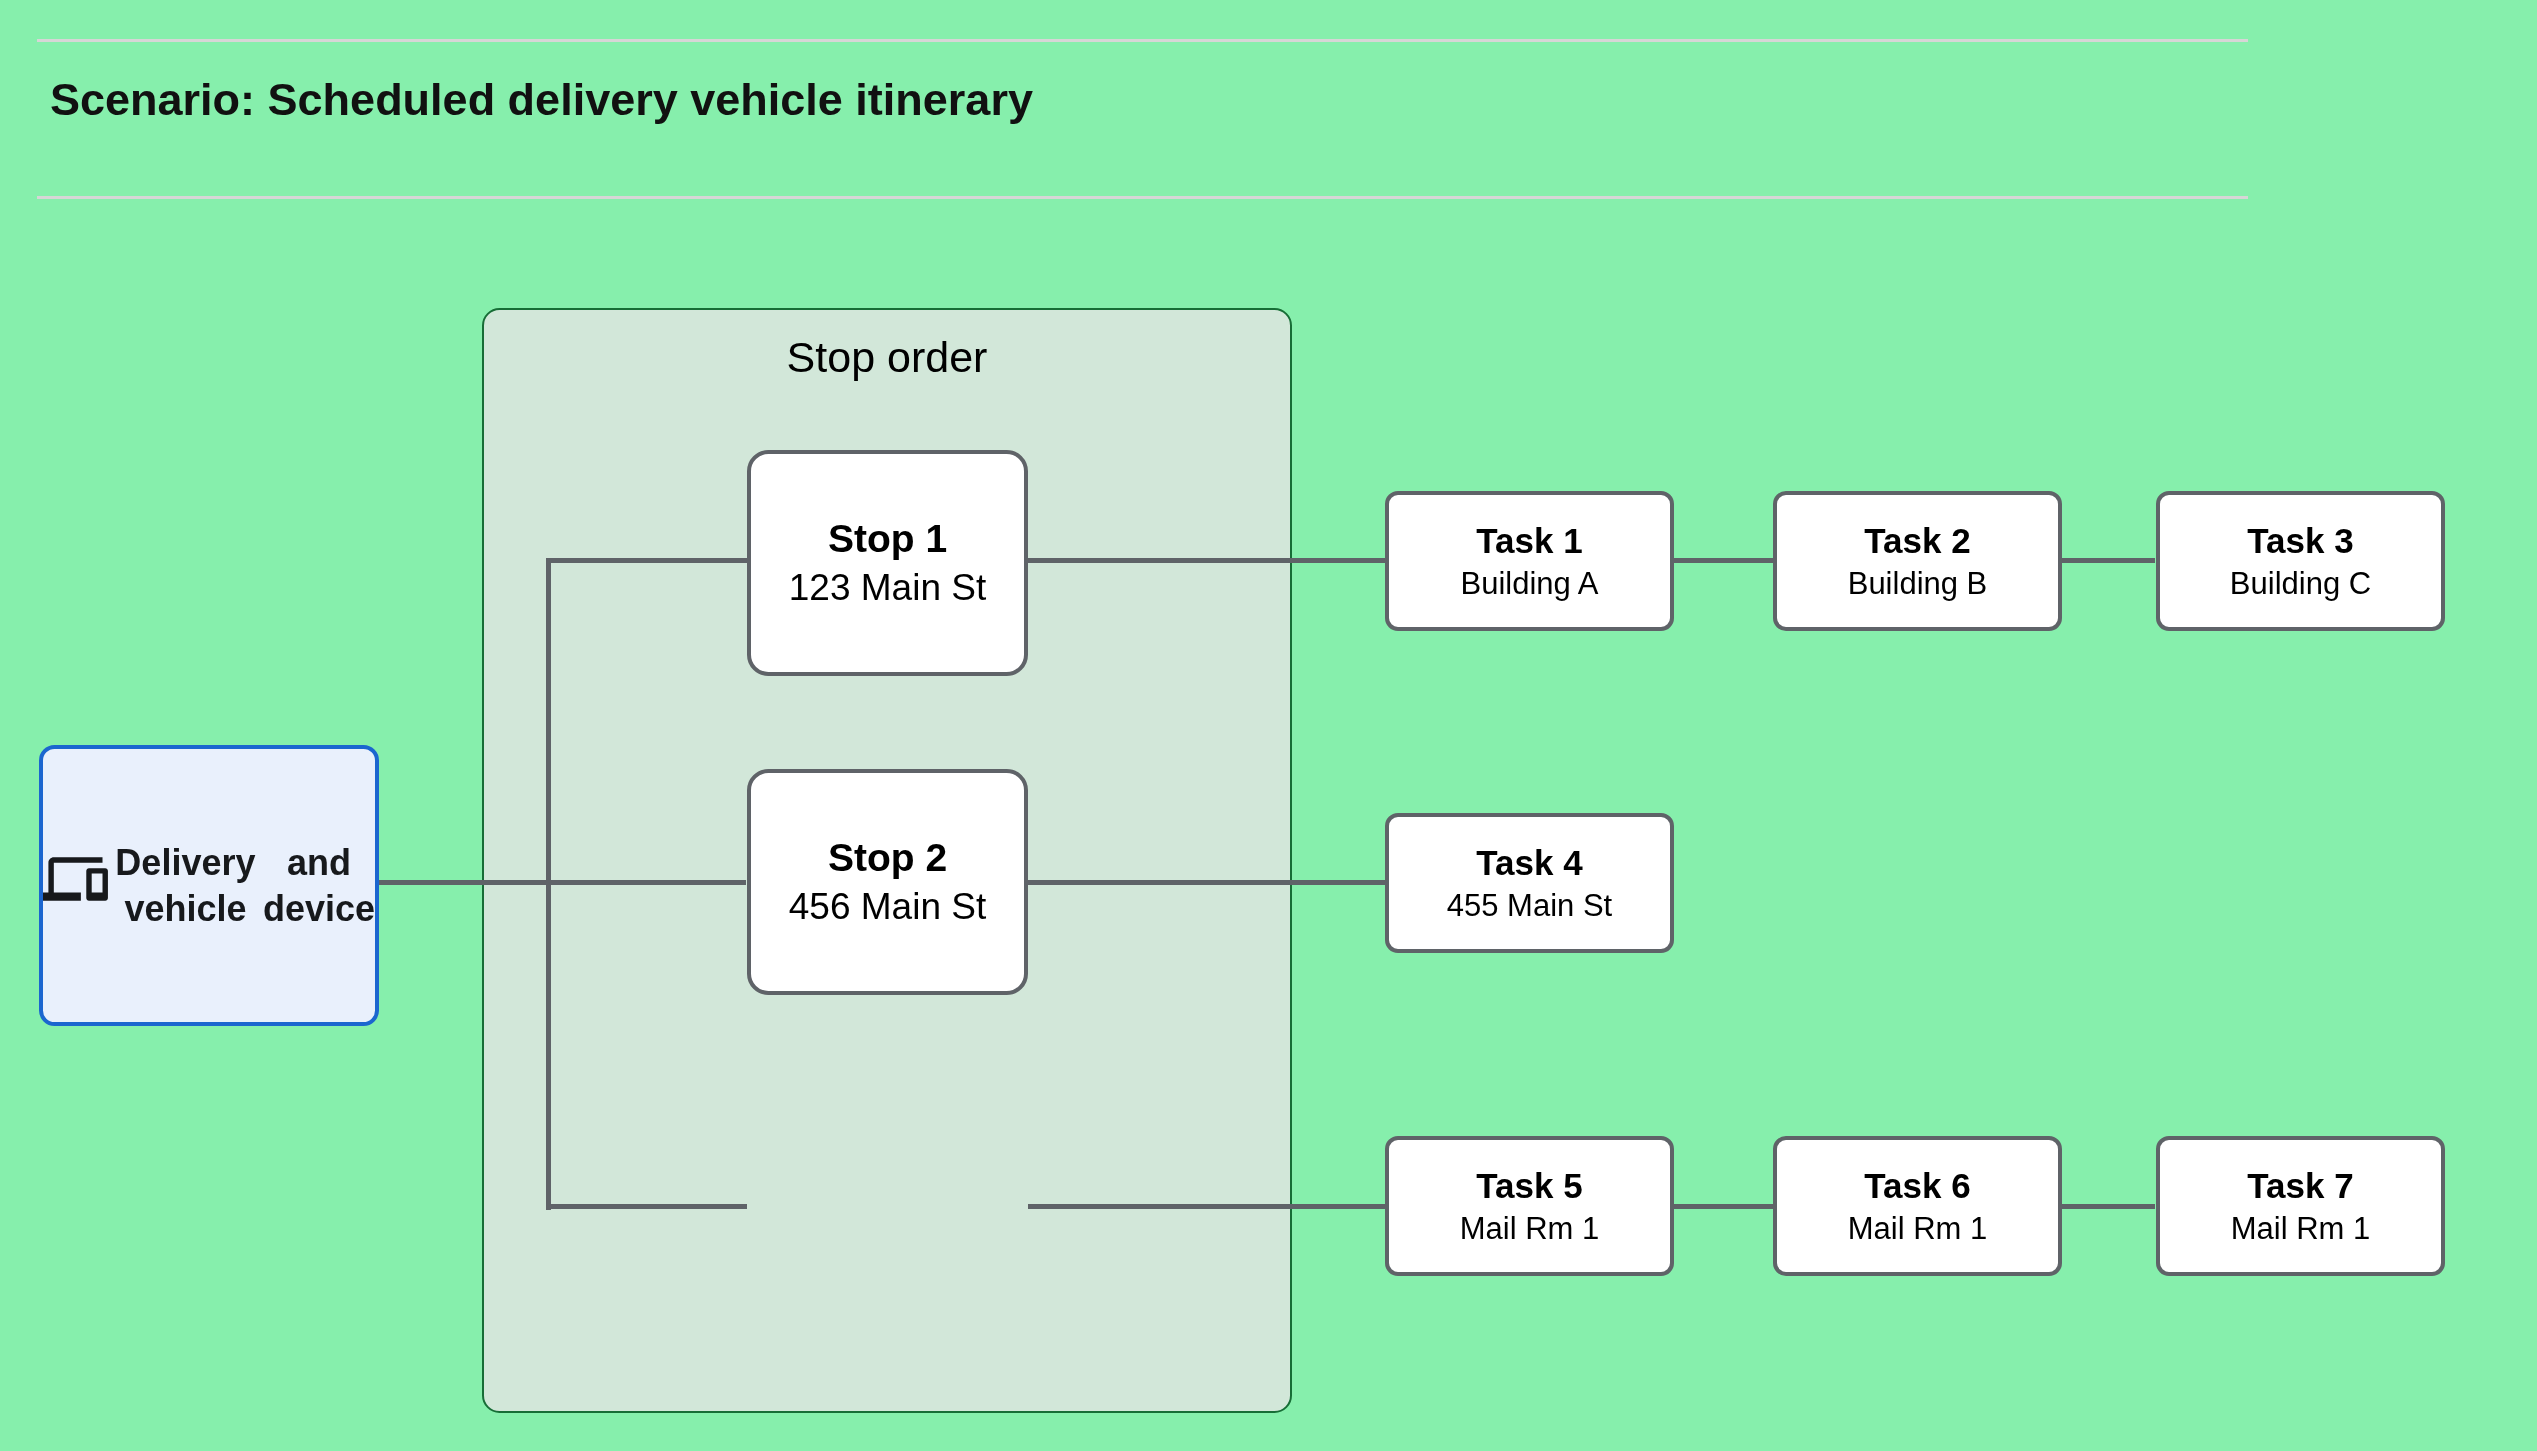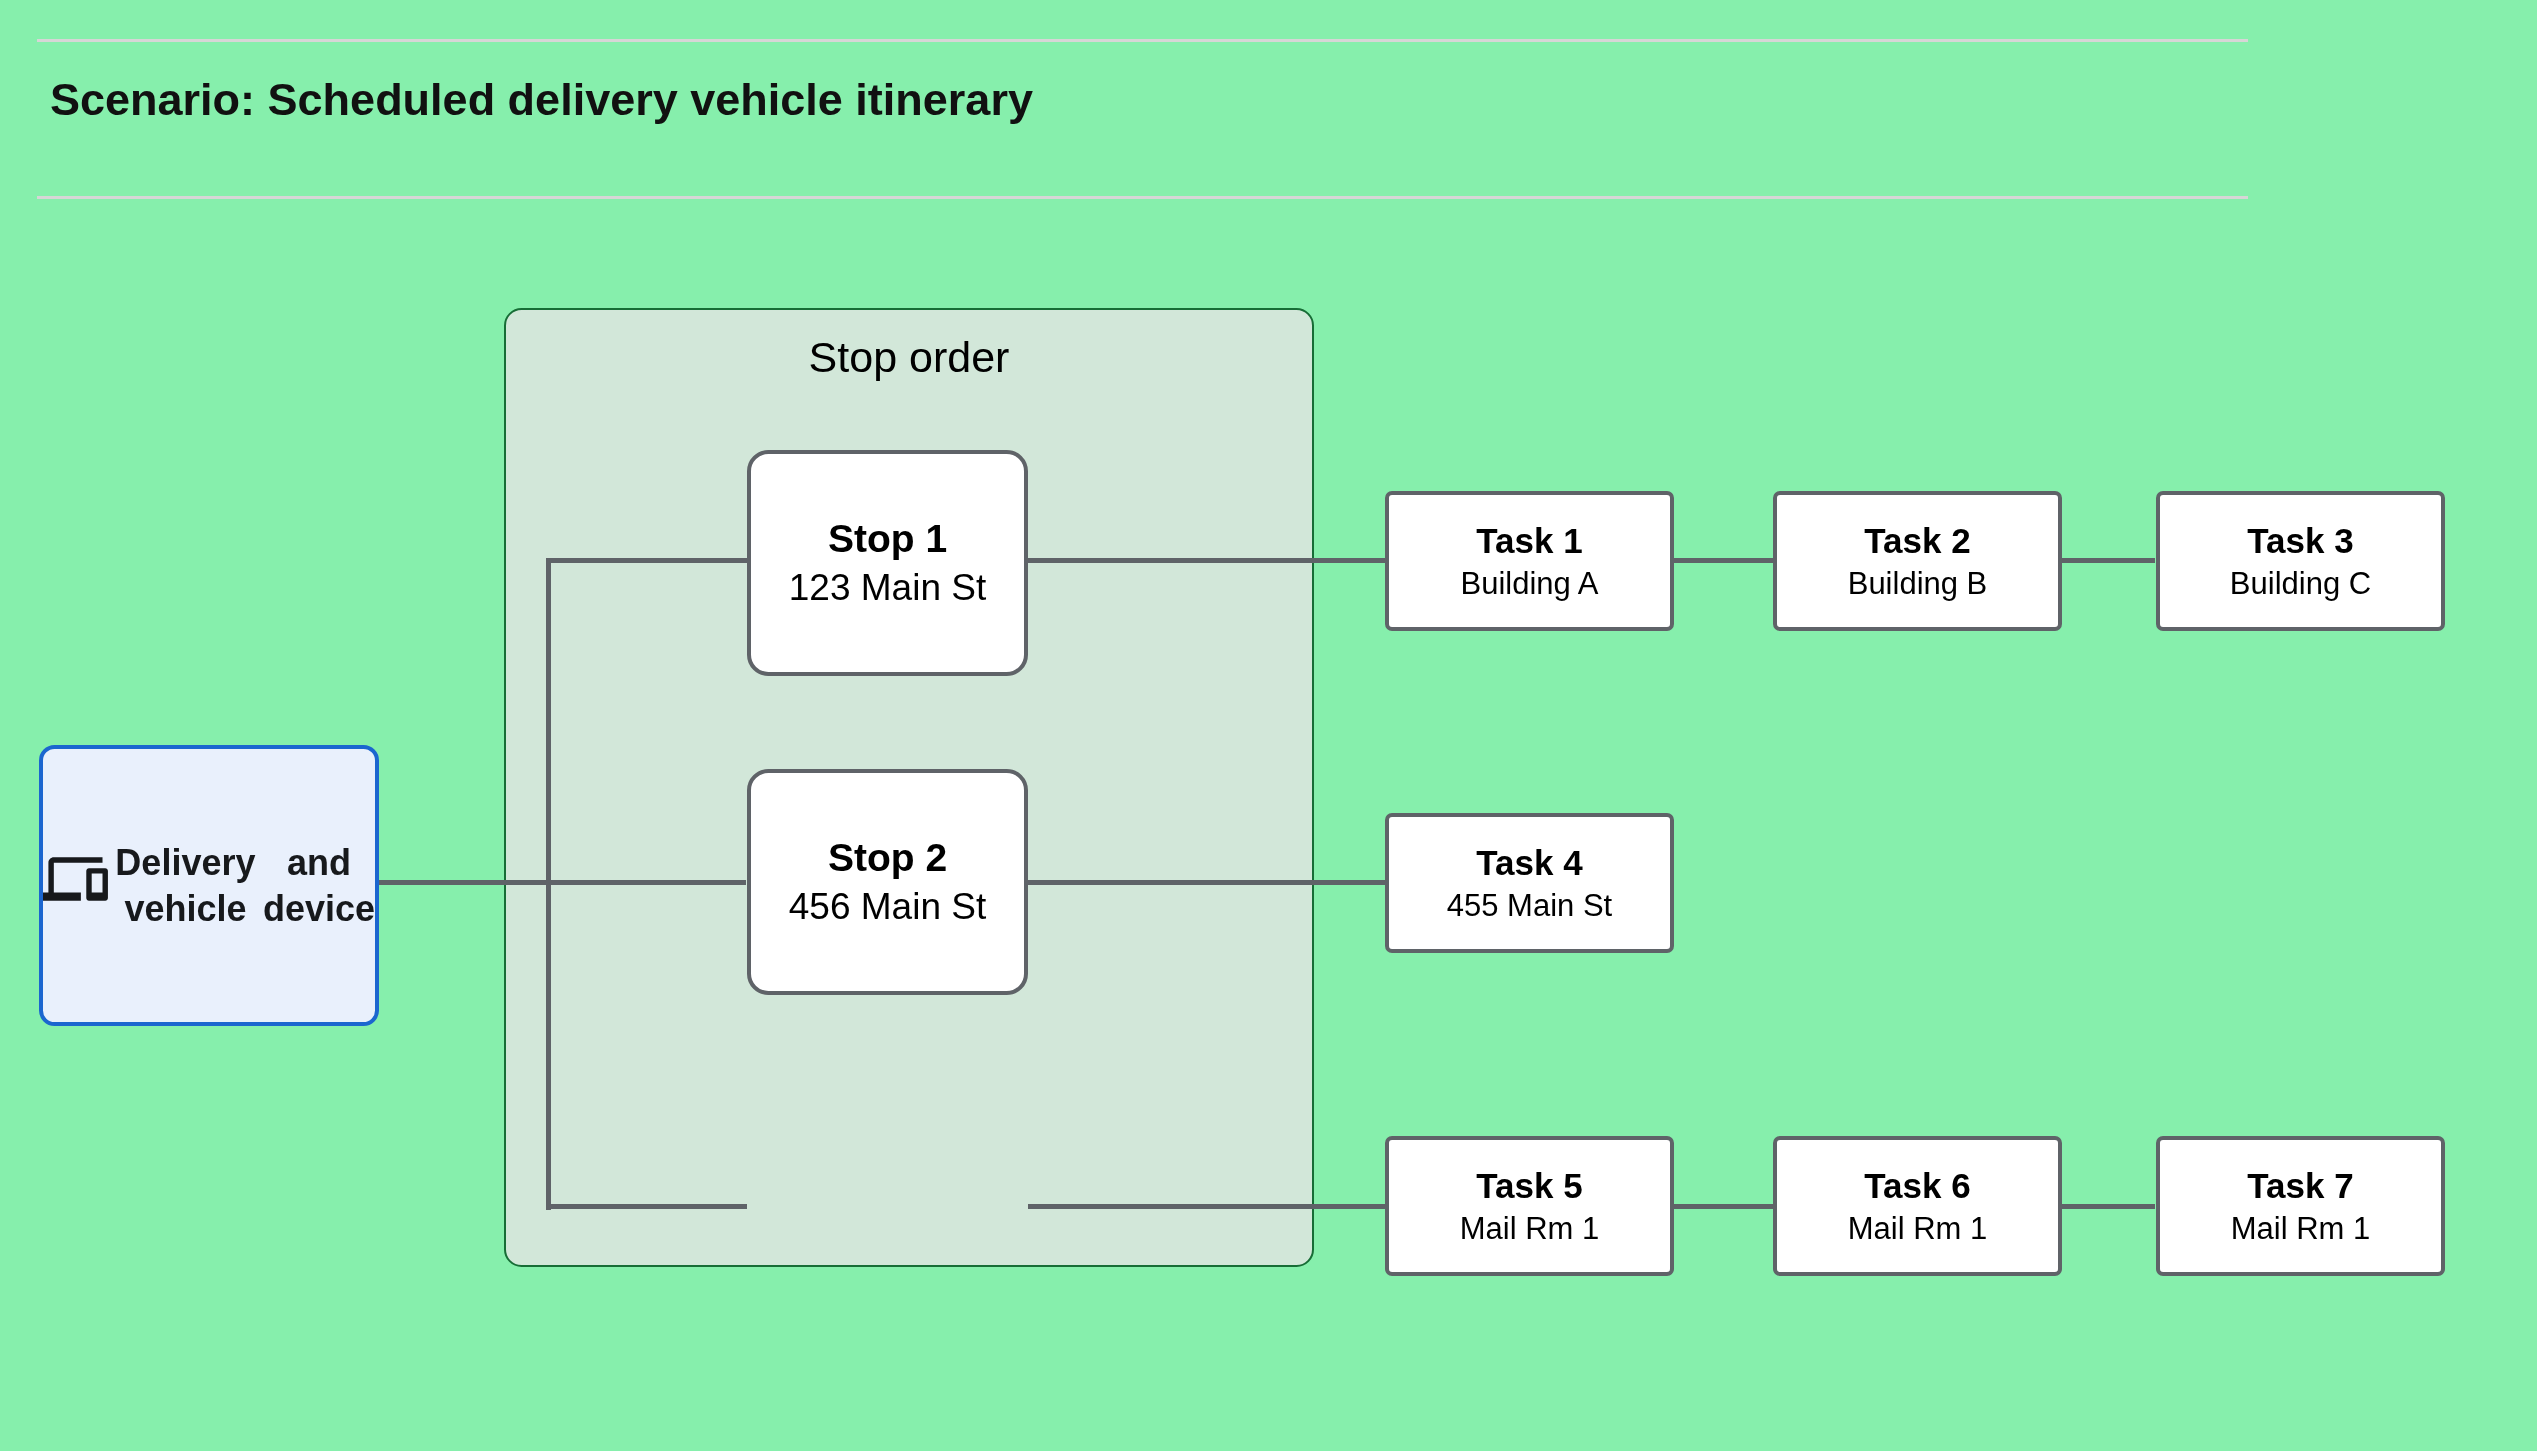--- a/index.html
+++ b/index.html
@@ -19,24 +19,23 @@
     font-size:45px;font-weight:bold;letter-spacing:0;
     white-space:nowrap;
   }
   .page-subtitle{
     position:absolute;left:274px;top:130px;
     font-size:40px;font-weight:normal;white-space:nowrap;
   }
 
   .panel{position:absolute;border-radius:17.5px;box-sizing:border-box;}
   .panel.stop{
-    left:482px;top:308px;width:810px;height:959px;
+    left:482px;top:308px;width:810px;height:1105px;
     background:var(--stop_panel_fill,#d2e7d9);
     border:2.9px solid var(--stop_panel_border,#176d36);
-    margin-left:22px;
   }
   .panel.task{
     left:1330px;top:308px;width:1169px;height:1105px;
     background:var(--task_panel_fill,#fcf0c4);
     border:2.9px solid var(--task_panel_border,#ef8200);
   }
   .panel-title{
     position:absolute;left:0;top:23px;width:100%;
     text-align:center;font-size:43px;font-weight:normal;color:#000;
   }
@@ -45,21 +44,21 @@
 
   .node{
     position:absolute;box-sizing:border-box;background:#ffffff;
     border:4.8px solid var(--node_border,#5f6368);
     display:flex;flex-direction:column;align-items:center;justify-content:center;
     text-align:center;
   }
   .stop-node{width:281px;height:226px;border-radius:21.3px;left:747px;}
   .stop-node .node-title{font-size:39px;font-weight:bold;line-height:50px;color:#000;}
   .stop-node .node-location{font-size:37px;line-height:48px;color:#000;}
-  .task-node{width:289px;height:140px;border-radius:7px;}
+  .task-node{width:289px;height:140px;border-radius:13px;}
   .task-node .node-title{font-size:35px;font-weight:bold;line-height:45px;color:#000;}
   .task-node .node-location{font-size:31px;line-height:41px;color:#000;}
 
   .vehicle-node{
     position:absolute;left:39px;top:745px;width:340px;height:281px;
     box-sizing:border-box;border-radius:15.5px;
     background:var(--vehicle_fill,#e9f0fc);
     border:4.8px solid var(--vehicle_border,#1b66cf);
     display:flex;flex-direction:row;align-items:center;justify-content:flex-end;
     text-align:center;

